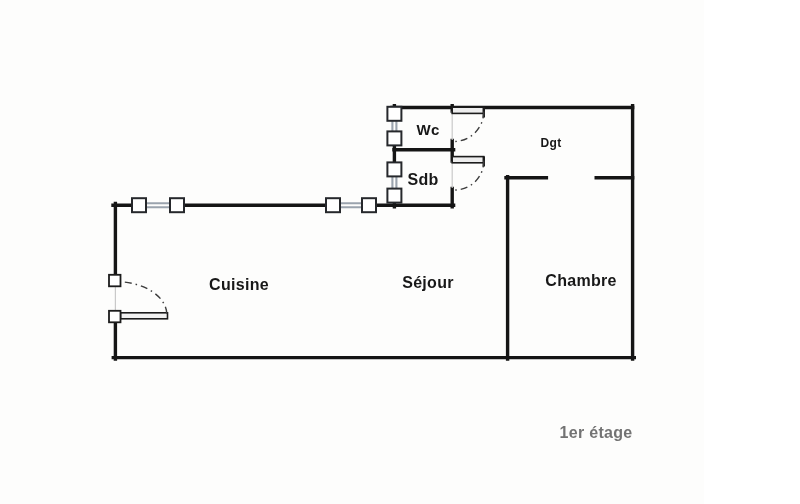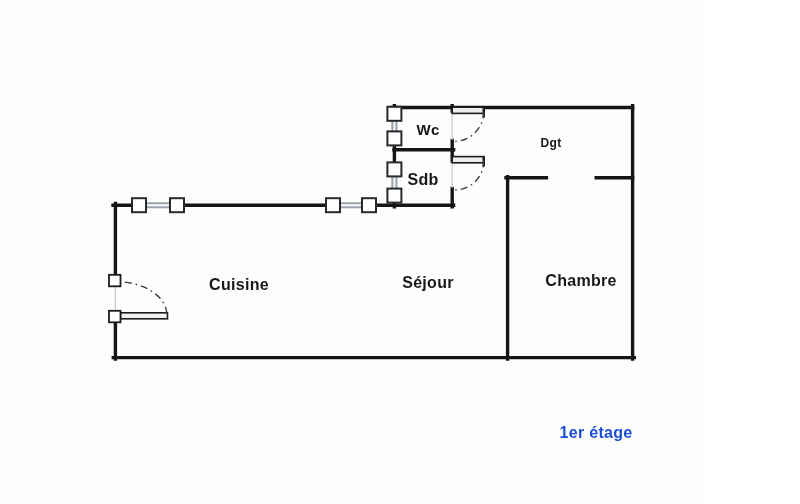--- a/index.html
+++ b/index.html
@@ -27,21 +27,21 @@
     color: #181818;
     letter-spacing: 0.3px;
     white-space: nowrap;
     user-select: none;
   }
   .floor-label {
     position: absolute;
     transform: translate(-50%, -50%);
     font-size: 16px;
     font-weight: bold;
-    color: #1d4ed8;
+    color: #737373;
     letter-spacing: 0.3px;
     white-space: nowrap;
     user-select: none;
   }
 </style>
 </head>
 <body>
 
 <div class="stage">
 

